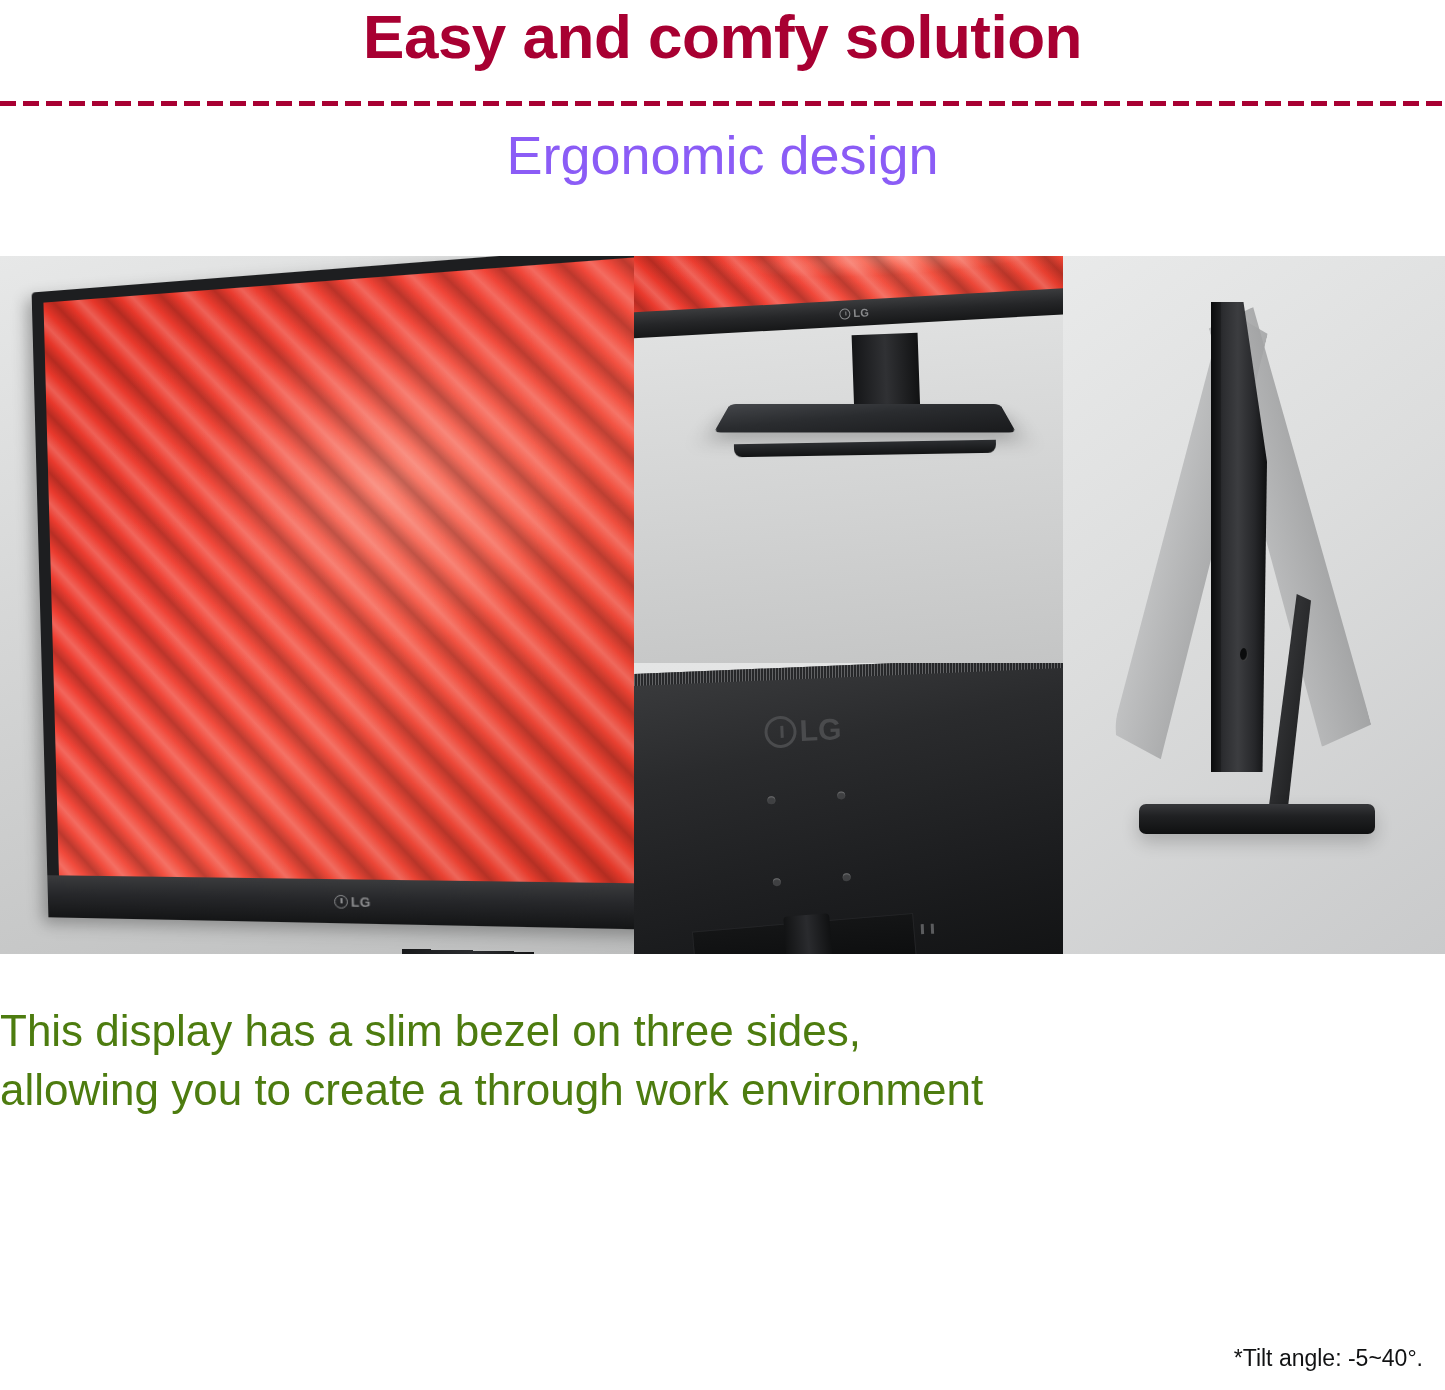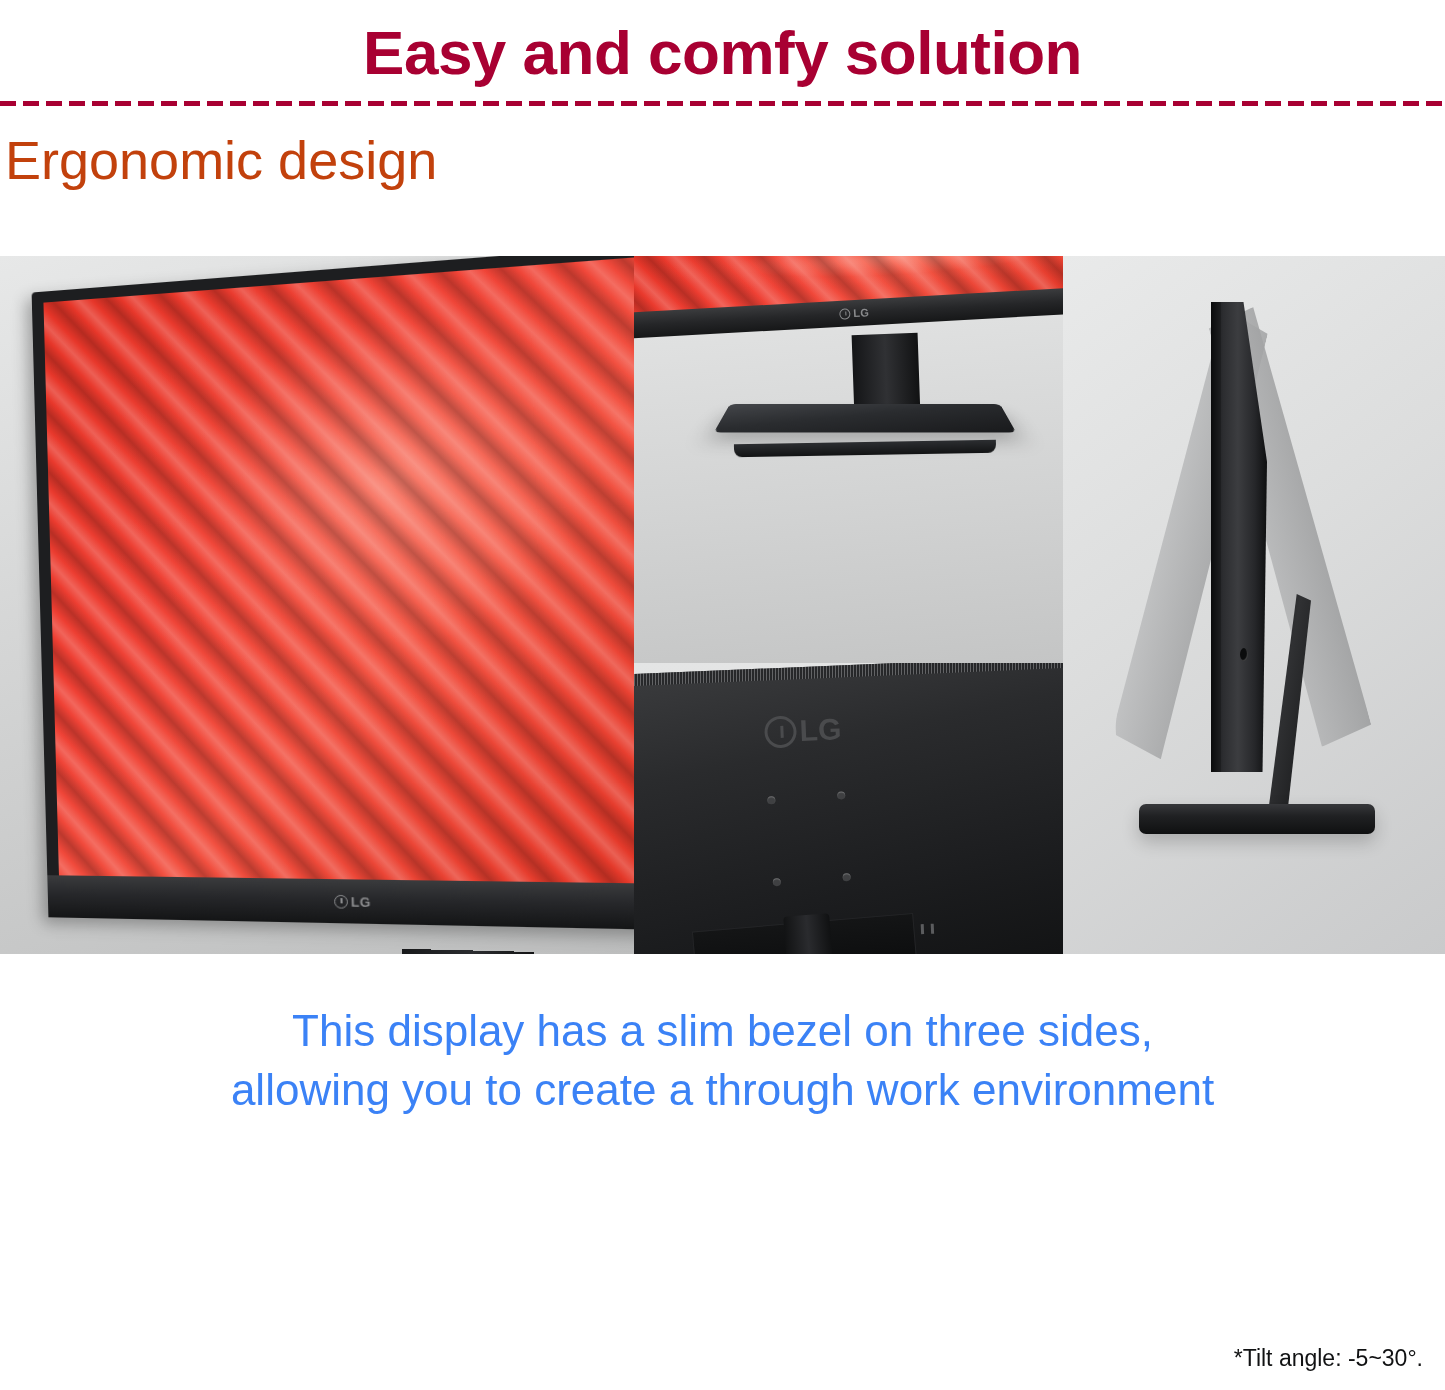--- a/index.html
+++ b/index.html
@@ -16,43 +16,43 @@
   }
 
   
   .headline {
     text-align: center;
     color: #A80032;
     font-size: 62px;
     font-weight: 700;
     letter-spacing: -0.5px;
     line-height: 1;
-    padding-top: 22px;
+    padding-top: 6px;
     margin: 0;
     white-space: nowrap;
   }
   .divider {
     position: absolute;
     left: 0;
     top: 101px;
     width: 1445px;
     height: 5px;
     background-image: repeating-linear-gradient(
       to right,
       #A80032 0px, #A80032 16px,
       #ffffff 16px, #ffffff 23px
     );
   }
   .subhead {
-    text-align: left;
-    color: #c2410c;
+    text-align: center;
+    color: #8b5cf6;
     font-size: 54px;
     font-weight: 400;
     line-height: 1;
-    margin: 5px;
+    margin: 16px;
     padding-top: 44px;
     white-space: nowrap;
   }
 
   
   .gallery {
     position: absolute;
     left: 0;
     top: 256px;
     width: 1445px;
@@ -299,22 +299,22 @@
     border-radius: 7px;
     box-shadow: 0 8px 18px rgba(0,0,0,0.20);
   }
 
   
   .bodycopy {
     position: absolute;
     left: 0;
     top: 1002px;
     width: 1445px;
-    text-align: center;
-    color: #3b82f6;
+    text-align: left;
+    color: #4d7c0f;
     font-size: 44px;
     line-height: 1.33;
     font-weight: 400;
   }
   .bodycopy span { display: block; }
 
   
   .footnote {
     position: absolute;
     right: 22px;
@@ -401,13 +401,13 @@
     <div class="side-base"></div>
   </div>
 
 </div>
 
 <div class="bodycopy">
   <span>This display has a slim bezel on three sides,</span>
   <span>allowing you to create a through work environment</span>
 </div>
 
-<div class="footnote">*Tilt angle: -5~30°.</div>
+<div class="footnote">*Tilt angle: -5~40°.</div>
 
 </body></html>

